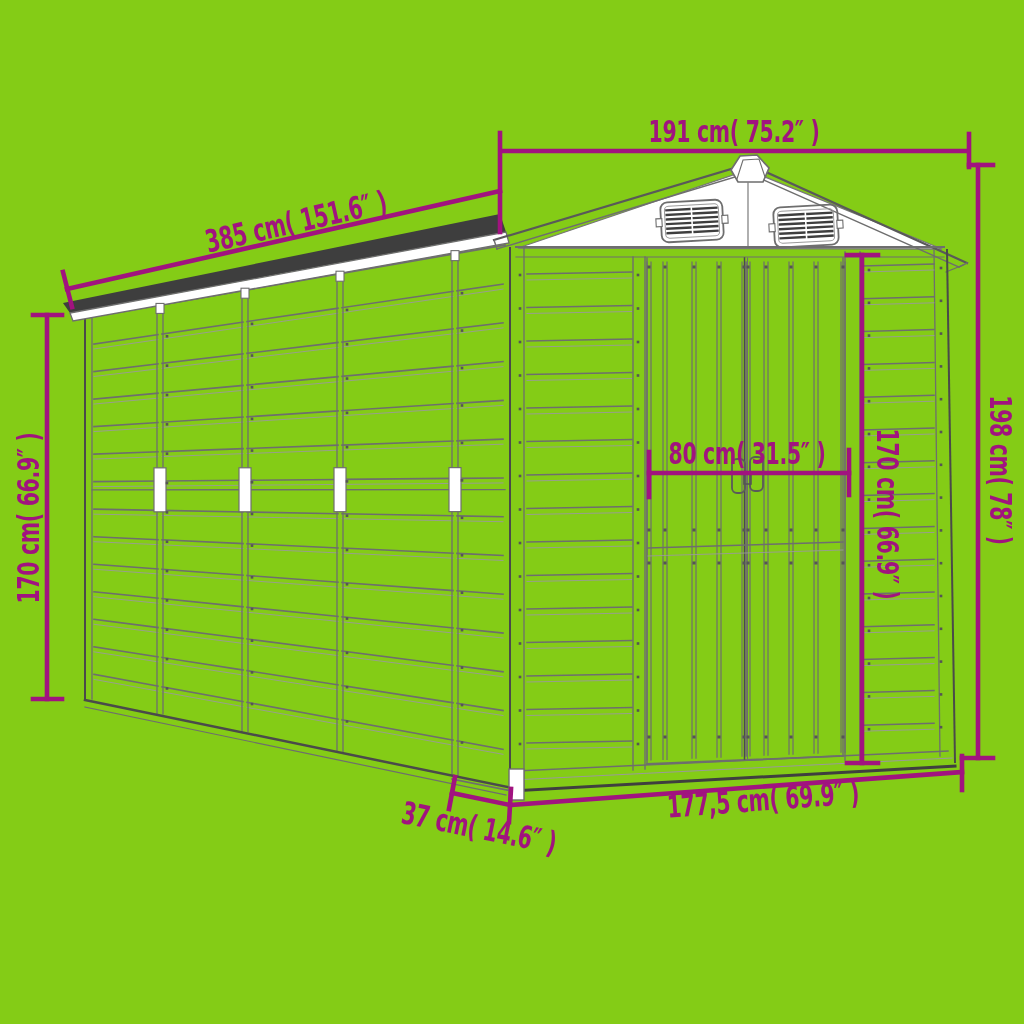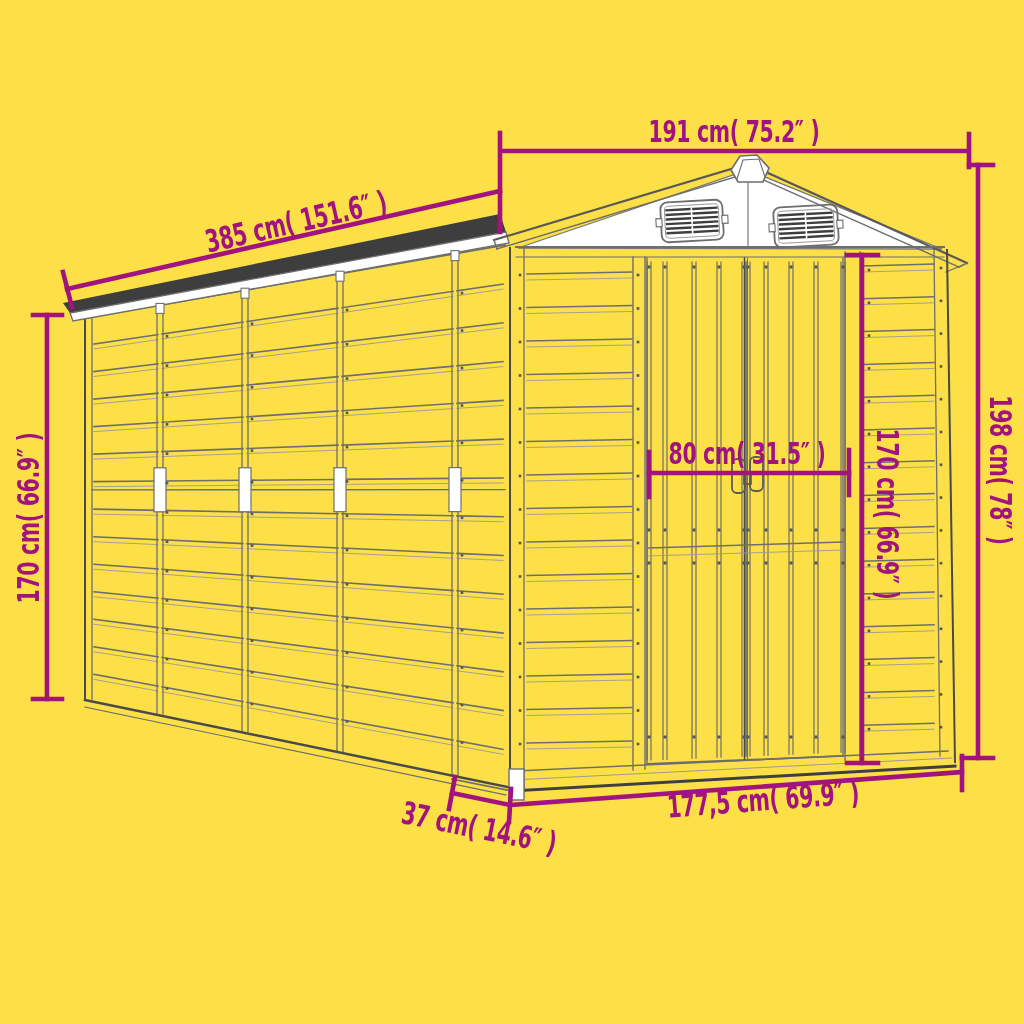--- a/index.html
+++ b/index.html
@@ -1,16 +1,16 @@
 <!DOCTYPE html>
 <html><head>
 <meta charset="utf-8">
 <style>
   html,body{margin:0;padding:0;background:#fff;}
-  #canvas{position:relative;width:1024px;height:1024px;background:#fde047;overflow:hidden;
+  #canvas{position:relative;width:1024px;height:1024px;background:#84cc16;overflow:hidden;
           font-family:"DejaVu Sans",sans-serif;}
   #shed-svg{position:absolute;left:0;top:0;}
   .dim{position:absolute;color:#A1137F;font-weight:700;font-size:31px;line-height:1;
        white-space:nowrap;letter-spacing:-0.5px;
        transform:translate(-50%,-50%) rotate(var(--r,0deg)) scaleX(0.66);}
 </style>
 </head>
 <body>
 
 <div id="canvas">

